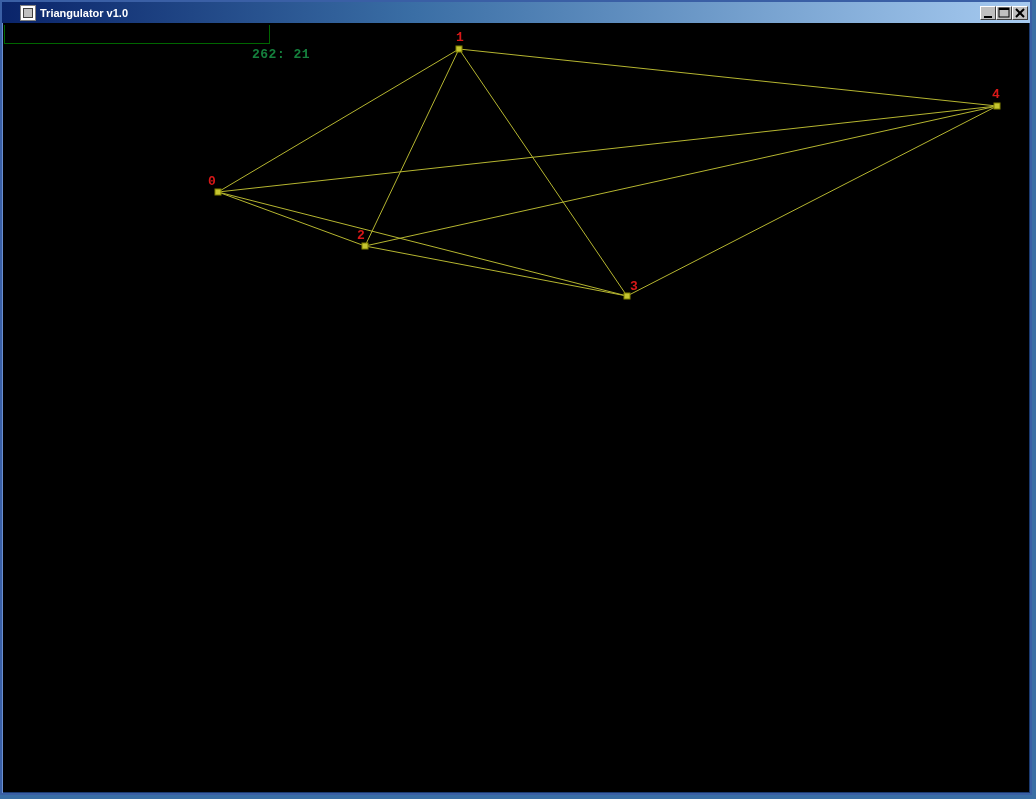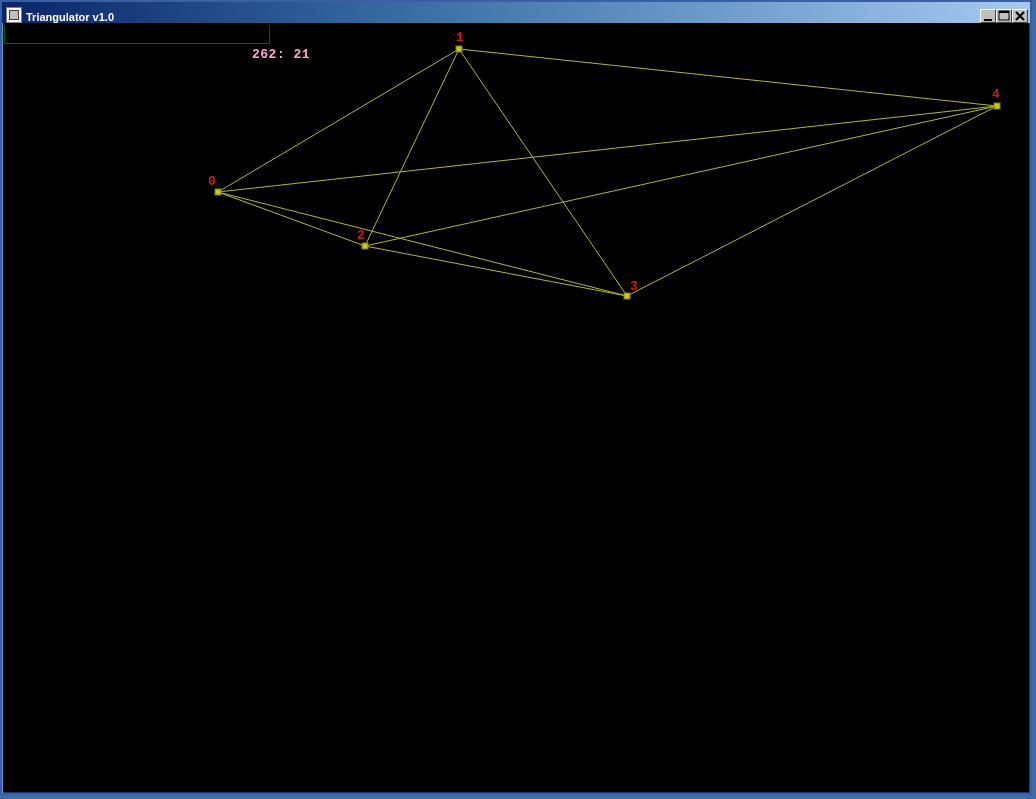--- a/index.html
+++ b/index.html
@@ -21,25 +21,25 @@
     border: 2px solid #3a5fa5;
     box-shadow: inset 1px 1px 0 #6a8fd0, inset -1px -1px 0 #1a3a70;
     background: #000;
     box-sizing: border-box;
   }
 
   .titlebar {
     height: 21px;
     background: linear-gradient(to right, #0a246a 0%, #3a6ea5 40%, #a6caf0 100%);
     display: flex;
-    align-items: flex-end;
+    align-items: center;
     color: #ffffff;
     font-size: 11px;
     font-weight: bold;
-    padding-left: 4px;
+    padding-left: 18px;
     user-select: none;
   }
   .titlebar .app-icon {
     width: 16px; height: 16px;
     margin-right: 4px;
     background: #ffffff;
     border: 1px solid #808080;
     box-sizing: border-box;
     position: relative;
   }
@@ -89,21 +89,21 @@
     border-top: none;
     width: 266px;
     height: 19px;
     box-sizing: border-box;
   }
 
   .coord-readout {
     position: absolute;
     left: 248px;
     top: 22px;
-    color: #f9a8d4;
+    color: #15803d;
     font-family: "Courier New", monospace;
     font-size: 13px;
     font-weight: bold;
     letter-spacing: 0.5px;
   }
 
   .canvas-svg {
     position: absolute;
     left: 0; top: 0;
     width: 100%;

